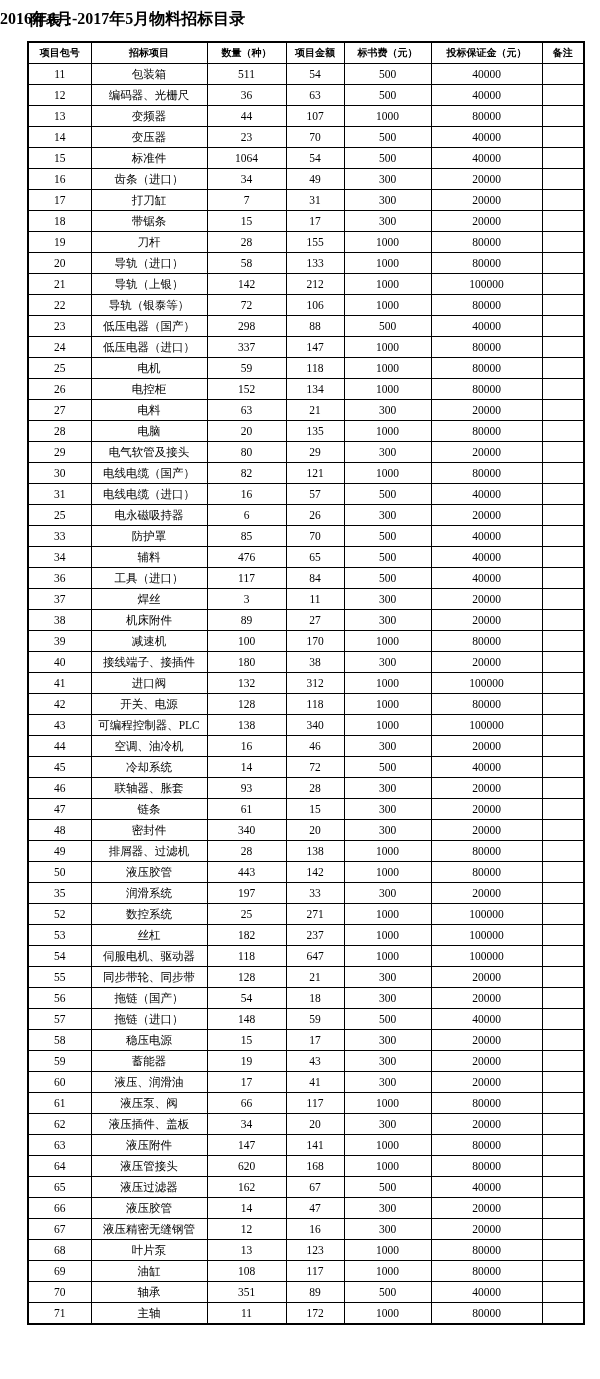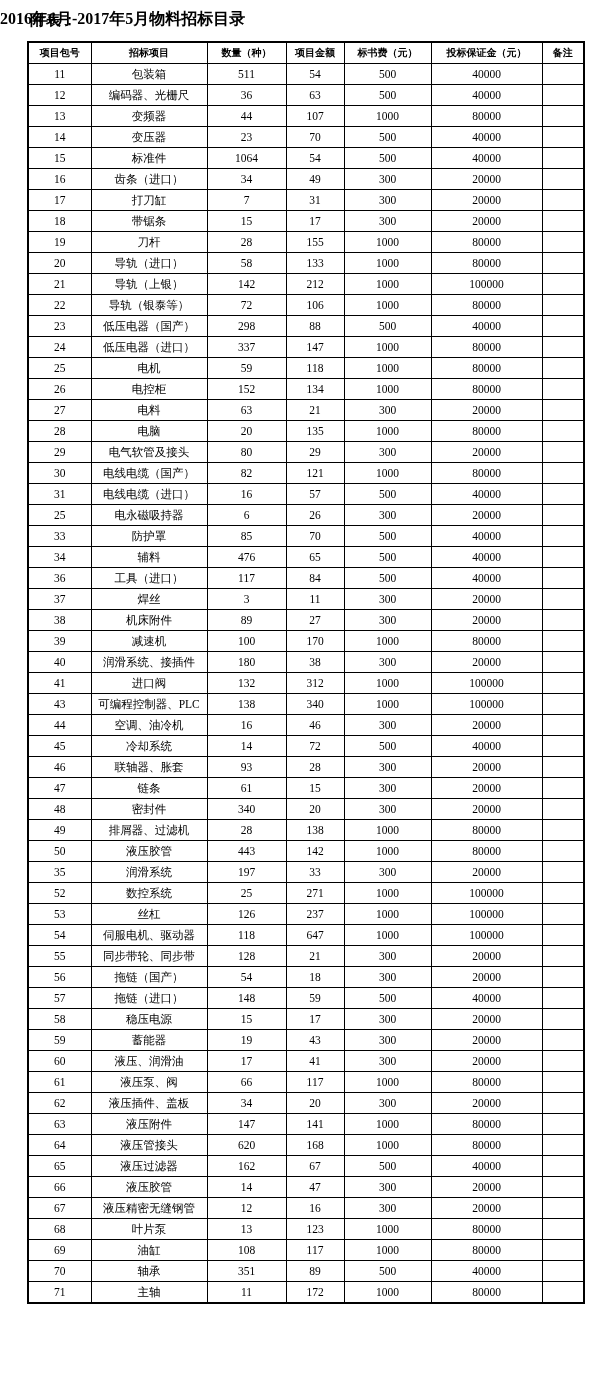--- a/index.html
+++ b/index.html
@@ -342,37 +342,46 @@
           <td>39</td>
           <td>减速机</td>
           <td>100</td>
           <td>170</td>
           <td>1000</td>
           <td>80000</td>
           <td></td>
         </tr>
         <tr>
           <td>40</td>
-          <td>润滑系统、接插件</td>
+          <td>接线端子、接插件</td>
           <td>180</td>
           <td>38</td>
           <td>300</td>
           <td>20000</td>
           <td></td>
         </tr>
         <tr>
           <td>41</td>
           <td>进口阀</td>
           <td>132</td>
           <td>312</td>
           <td>1000</td>
           <td>100000</td>
           <td></td>
         </tr>
         <tr>
+          <td>42</td>
+          <td>开关、电源</td>
+          <td>128</td>
+          <td>118</td>
+          <td>1000</td>
+          <td>80000</td>
+          <td></td>
+        </tr>
+        <tr>
           <td>43</td>
           <td>可编程控制器、PLC</td>
           <td>138</td>
           <td>340</td>
           <td>1000</td>
           <td>100000</td>
           <td></td>
         </tr>
         <tr>
           <td>44</td>
@@ -451,21 +460,21 @@
           <td>数控系统</td>
           <td>25</td>
           <td>271</td>
           <td>1000</td>
           <td>100000</td>
           <td></td>
         </tr>
         <tr>
           <td>53</td>
           <td>丝杠</td>
-          <td>126</td>
+          <td>182</td>
           <td>237</td>
           <td>1000</td>
           <td>100000</td>
           <td></td>
         </tr>
         <tr>
           <td>54</td>
           <td>伺服电机、驱动器</td>
           <td>118</td>
           <td>647</td>

